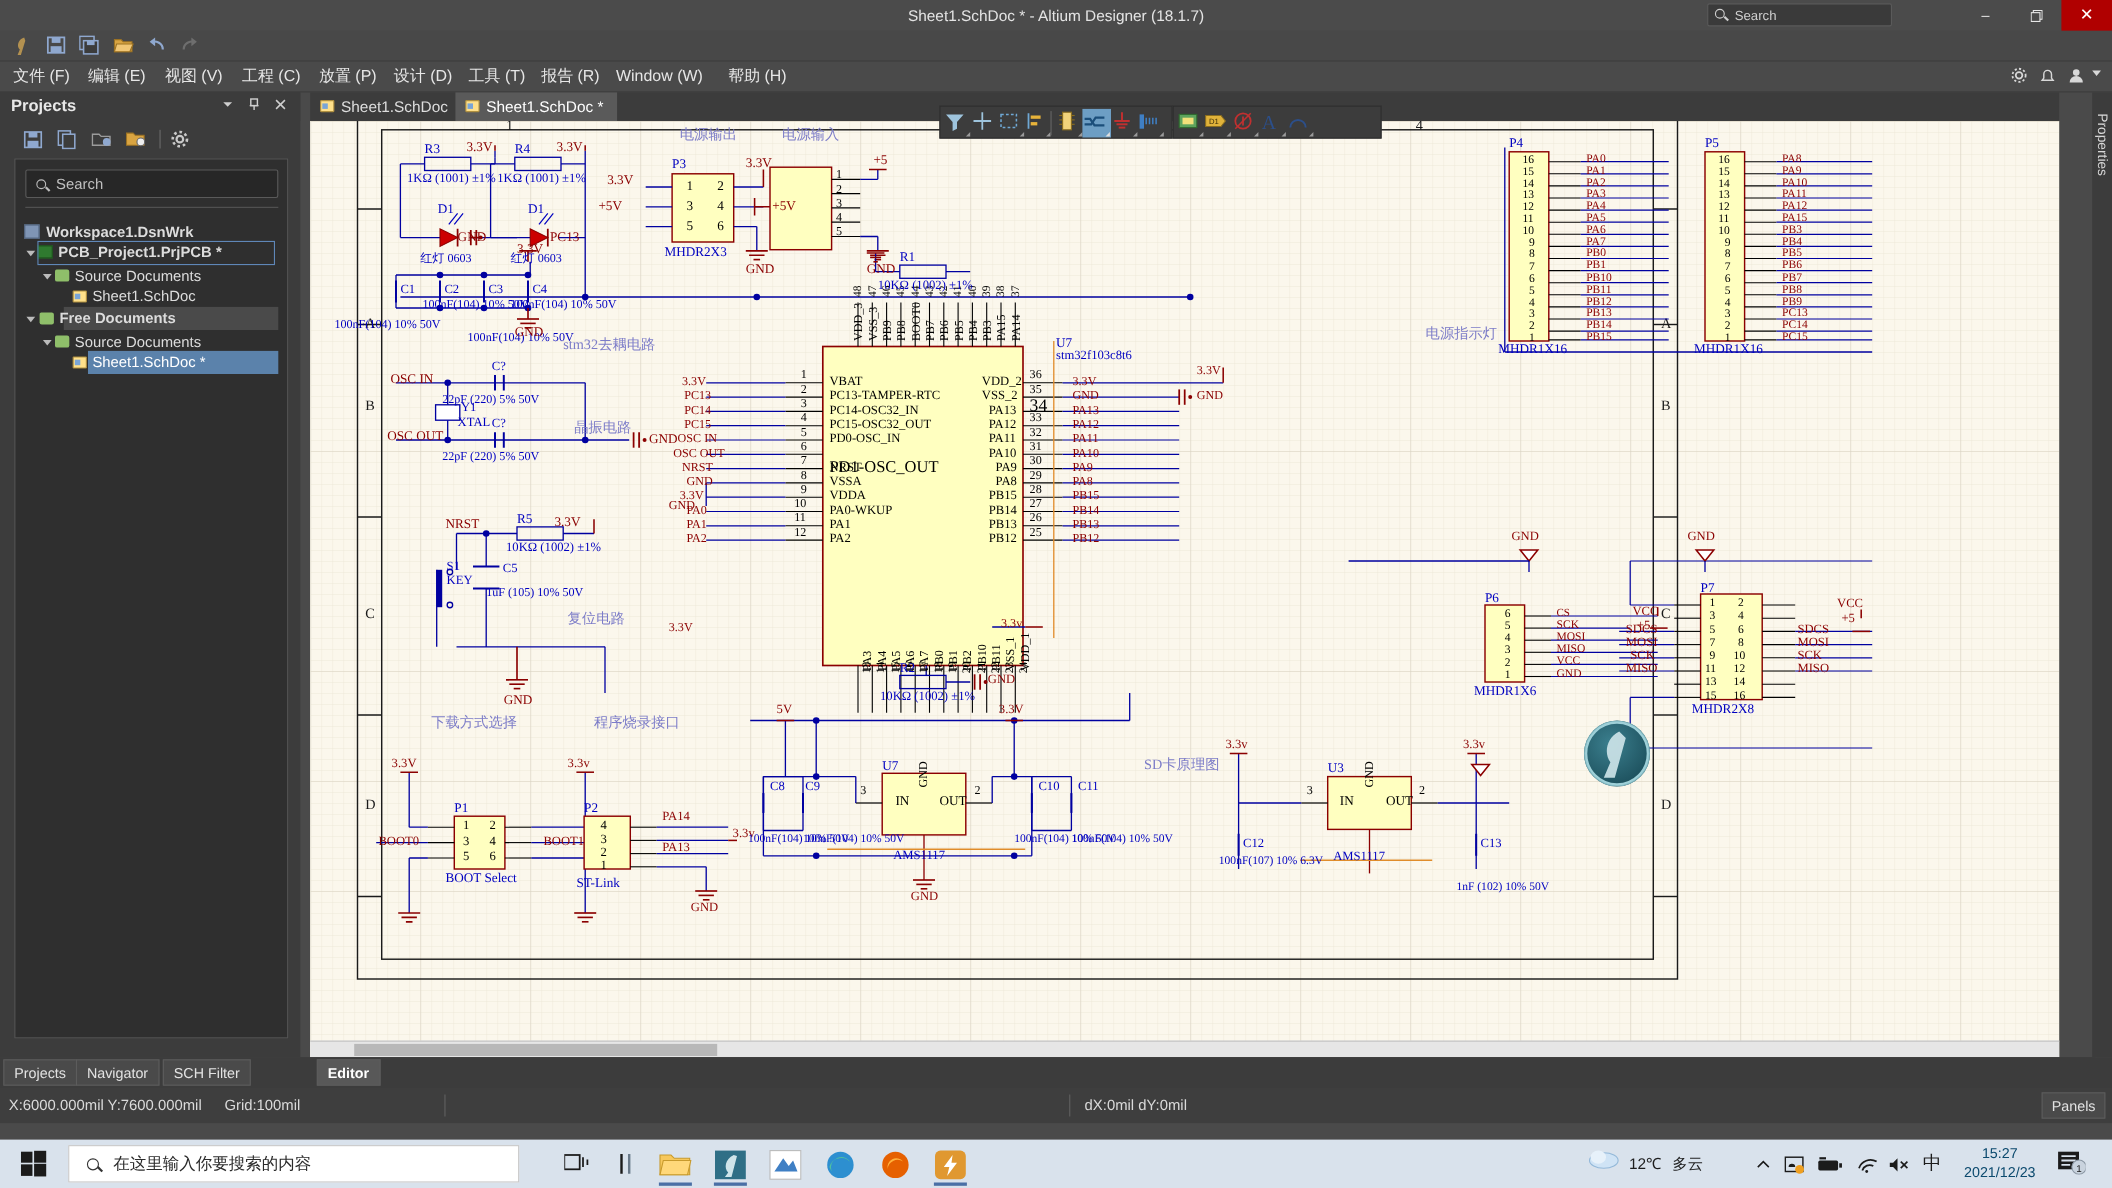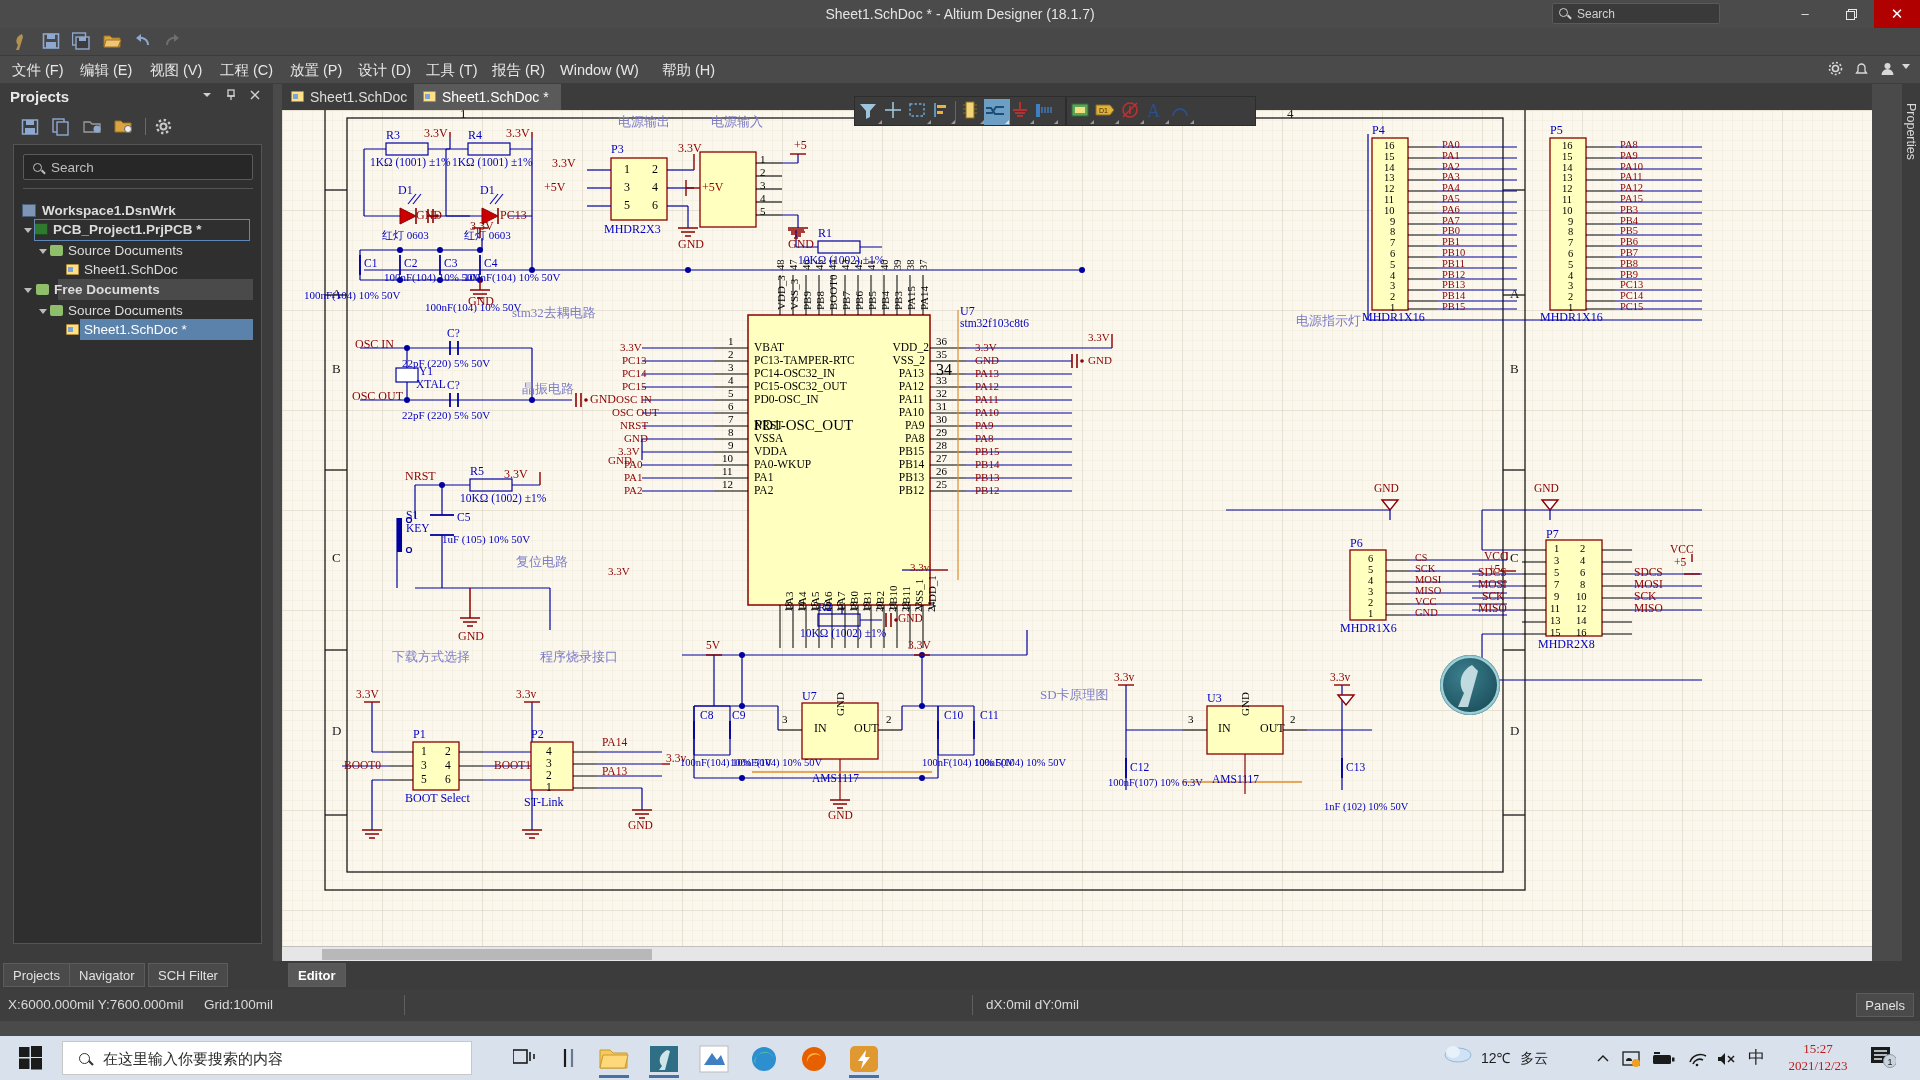--- a/index.html
+++ b/index.html
@@ -141,21 +141,21 @@
   #tb-searchbox .mag3 { position:absolute; left:16px; top:11px; width:11px; height:11px;
     border:1.6px solid #333; border-radius:50%; }
   #tb-searchbox .mag3:after { content:""; position:absolute; left:8px; top:8px; width:6px;
     height:1.6px; background:#333; transform:rotate(45deg); }
   #tb-searchbox .tph { position:absolute; left:40px; top:0; height:34px; line-height:34px;
     font-size:15px; color:#2b2b2b; }
   .tbapp { position:absolute; top:5px; width:42px; height:34px; }
   .tray { position:absolute; top:0; height:44px; line-height:44px; font-size:14px;
     color:#1d1d1d; white-space:nowrap; }
   #tb-clock { position:absolute; right:58px; top:4px; width:88px; text-align:center;
-    font-size:13px; color:#b91c1c; line-height:17px;font-family:Liberation Serif, serif; }
+    font-size:13px; color:#0c4a6e; line-height:17px; }
   .lbl { position:absolute; font-family:"Liberation Serif", serif; white-space:nowrap;
     line-height:1; }
   .lb { color:#0000c0; }   
   .lr { color:#8b0000; }   
   .lk { color:#000000; }
   .cn { color:#7c7cc8; }
 </style>
 </head>
 <body>
 
@@ -948,21 +948,21 @@
         <path d="M1056 585 L1064 595 L1072 585 Z"></path>
       </g>
 
     <circle cx="800" cy="160" r="3" fill="#0000a0"></circle>
   </svg>
 
   <div style="position:absolute;left:0;top:0;width:1590px;height:851px;pointer-events:none;">
 
     <span class="lbl cn" style="left:336px;top:5px;font-size:13px">电源输出</span>
     <span class="lbl cn" style="left:429px;top:5px;font-size:13px">电源输入</span>
-    <span class="lbl cn" style="left:1014px;top:204px;font-size:13px">电源指示灯</span>
+    <span class="lbl cn" style="left:1014px;top:186px;font-size:13px">电源指示灯</span>
     <span class="lbl cn" style="left:230px;top:196px;font-size:13px">stm32去耦电路</span>
     <span class="lbl cn" style="left:240px;top:272px;font-size:13px">晶振电路</span>
     <span class="lbl cn" style="left:234px;top:445px;font-size:13px">复位电路</span>
     <span class="lbl cn" style="left:110px;top:540px;font-size:13px">下载方式选择</span>
     <span class="lbl cn" style="left:258px;top:540px;font-size:13px">程序烧录接口</span>
     <span class="lbl cn" style="left:758px;top:578px;font-size:13px">SD卡原理图</span>
 
     <span class="lbl lb" style="left:104px;top:19px;font-size:12px">R3</span>
     <span class="lbl lb" style="left:88px;top:47px;font-size:11.5px">1KΩ (1001) ±1%</span>
     <span class="lbl lb" style="left:186px;top:19px;font-size:12px">R4</span>

